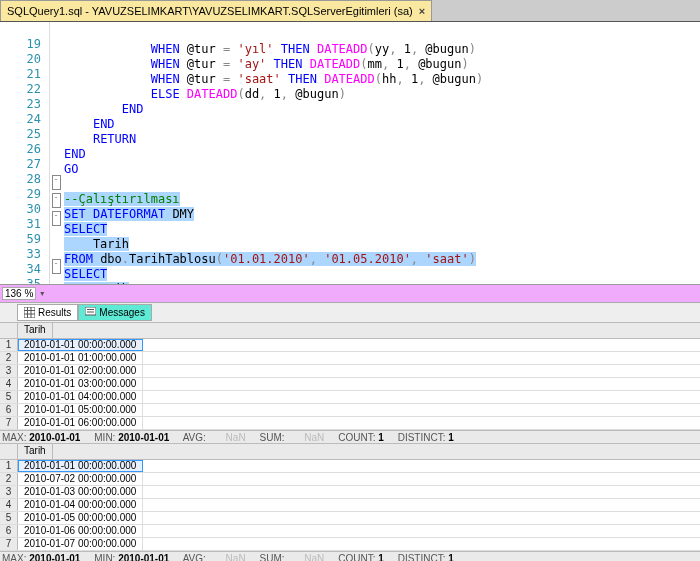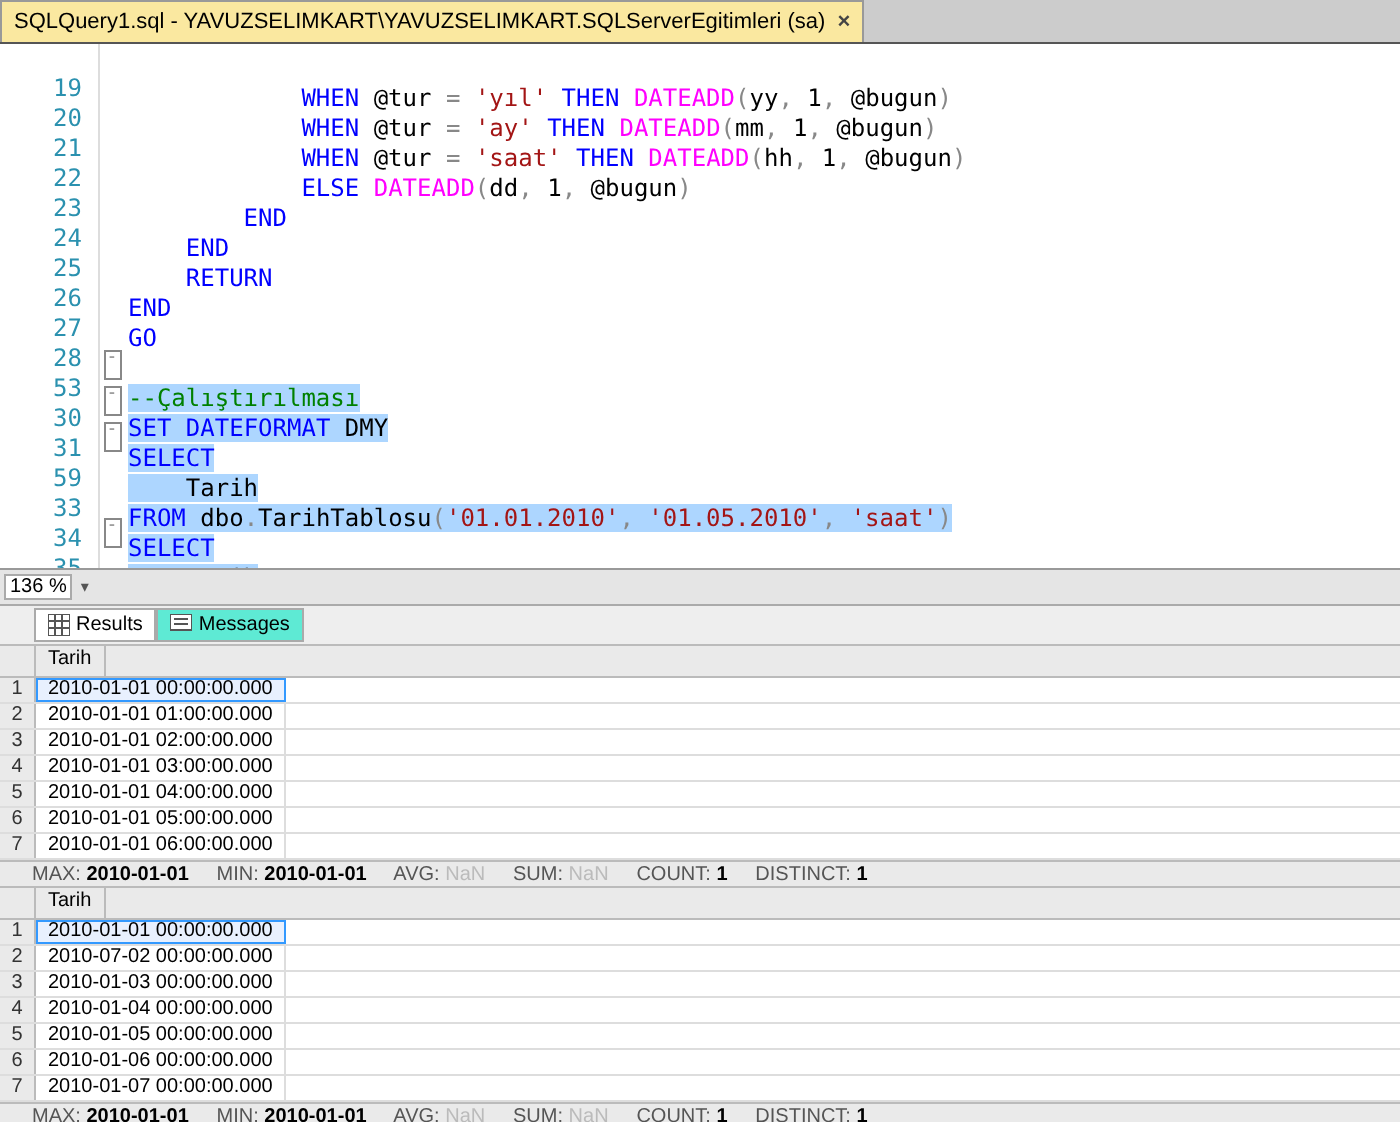--- a/index.html
+++ b/index.html
@@ -18,44 +18,44 @@
   .code { font-family: Consolas, monospace; font-size: 12px; line-height: 15px; padding-left: 2px; white-space: pre; margin-top: 20px; }
   .code div { height: 15px; }
   .kw { color: #0000ff; }
   .str { color: #a31515; }
   .fn { color: #ff00ff; }
   .op { color: #888; }
   .num { color: #000; }
   .cmt { color: #008000; }
   .sel { background: #add6ff; }
   
-  .zoom-bar { height: 18px; background: #e5e5e5; border-bottom: 1px solid #aaa; display: flex; align-items: center; font-size: 10px; padding-left: 2px; gap: 4px; }
+  .zoom-bar { height: 18px; background: #f0abfc; border-bottom: 1px solid #aaa; display: flex; align-items: center; font-size: 10px; padding-left: 2px; gap: 4px; }
   .zoom-dd { border: 1px solid #aaa; background: #fff; padding: 0 2px; font-size: 10px; }
   .dd-arrow { font-size: 8px; color: #555; }
   
   .result-tabs { height: 20px; background: #eee; display: flex; align-items: center; border-bottom: 1px solid #bbb; padding-left: 17px; gap: 0; font-size: 10px; }
   .res-tab { padding: 2px 6px; border: 1px solid #aaa; background: #fff; display: flex; align-items: center; gap: 3px; }
   .res-tab.inactive { background: #5eead4; }
   .grid-icon { width: 11px; height: 11px; display: inline-block; }
   .grid-icon svg { display: block; }
   
   .results-section { background: #fff; }
   .col-header { height: 16px; background: #eaeaea; border-bottom: 1px solid #bbb; display: flex; font-size: 10px; }
   .row-hdr-cell { width: 18px; border-right: 1px solid #bbb; background: #eaeaea; }
   .col-cell { padding: 1px 6px; border-right: 1px solid #bbb; }
   .grid-body { font-size: 10px; }
   .grid-row { display: flex; height: 13px; border-bottom: 1px solid #ddd; }
   .row-num { width: 18px; text-align: center; border-right: 1px solid #bbb; background: #eaeaea; color: #333; }
   .cell { padding: 0 6px; border-right: 1px solid #ddd; }
   .cell.boxed { outline: 1px solid #3399ff; outline-offset: -1px; background: #e8f0fe; }
   
-  .stats-bar { height: 14px; background: #eaeaea; border-top: 1px solid #bbb; border-bottom: 1px solid #bbb; font-size: 10px; padding-left: 16px; white-space: pre; display: flex; align-items: center; }
+  .stats-bar { height: 14px; background: #eaeaea; border-top: 1px solid #bbb; border-bottom: 1px solid #bbb; font-size: 10px; padding-left: 2px; white-space: pre; display: flex; align-items: center; }
   .stat-lbl { color: #555; }
   .stat-val { color: #000; font-weight: bold; }
-  .stat-nan { color: #bbb; }
+  .stat-nan { color: #bbb; margin-left: 17px; }
 </style>
 </head>
 <body>
 
 <div class="tab-bar">
   <div class="tab">
     <span>SQLQuery1.sql - YAVUZSELIMKART\YAVUZSELIMKART.SQLServerEgitimleri (sa)</span>
     <span class="tab-close">×</span>
   </div>
 </div>
@@ -65,21 +65,21 @@
       <div>19</div>
       <div>20</div>
       <div>21</div>
       <div>22</div>
       <div>23</div>
       <div>24</div>
       <div>25</div>
       <div>26</div>
       <div>27</div>
       <div>28</div>
-      <div>53</div>
+      <div>29</div>
       <div>30</div>
       <div>31</div>
       <div>59</div>
       <div>33</div>
       <div>34</div>
       <div>35</div>
     </div>
   <div class="fold-col" id="foldcol">
       <div></div>
       <div></div>

